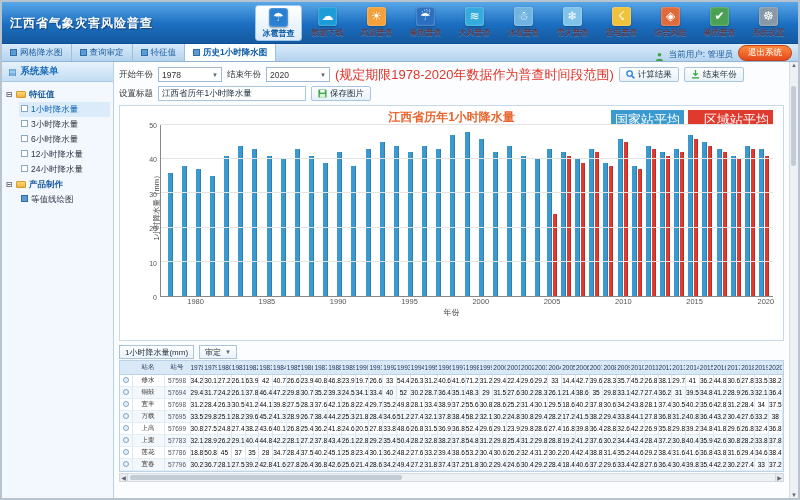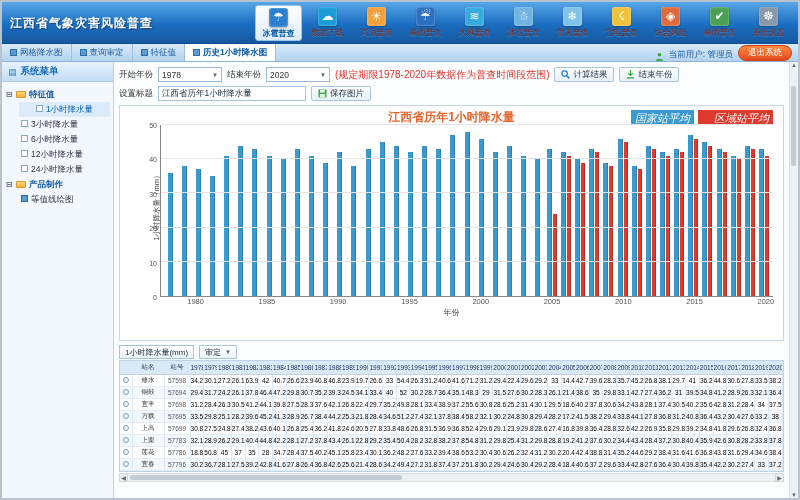--- a/index.html
+++ b/index.html
@@ -37,41 +37,41 @@
   .sidebar{width:112px;flex:0 0 112px;background:#f2f8fd;border-right:1px solid #b9d2e8;display:flex;flex-direction:column;}
   .sidebar-title{height:20px;flex:0 0 20px;display:flex;align-items:center;gap:4px;padding-left:6px;
     background:linear-gradient(#e7f2fc,#c3ddf3);border-bottom:1px solid #aecbe6;color:#1a6cb8;font-weight:bold;font-size:9.5px;}
   .menu-icon{color:#2f7fc4;font-size:9px;}
   .tree{padding:5px 3px;font-size:8.5px;color:#334;line-height:15px;}
   .tree-folder-row{display:flex;align-items:center;gap:3px;cursor:pointer;color:#1a5a9e;font-weight:bold;}
   .expander{color:#667;font-size:8px;width:8px;text-align:center;}
   .folder-icon{width:10px;height:7px;background:linear-gradient(#fdd87a,#f3b13c);border:1px solid #d29a2c;border-radius:1px;display:inline-block;}
   .tree-children{margin-left:14px;}
   .tree-item{display:flex;align-items:flex-start;gap:3px;cursor:pointer;padding:0 2px;}
-  .tree-item.selected{background:#dcebf9;color:#0b62b6;justify-content:center;}
+  .tree-item.selected{background:#dcebf9;color:#0b62b6;}
   .cb{width:7px;height:7px;border:1px solid #8aa8c0;background:#fff;display:inline-block;margin-top:3px;flex:0 0 7px;}
   .leaf-icon{width:7px;height:7px;background:#5b9bd5;border:1px solid #2f6da8;display:inline-block;margin-top:3px;flex:0 0 7px;}
 
   .main{flex:1;min-width:0;display:flex;flex-direction:column;padding:3px 5px 0;background:#fbfdff;}
   .ctl-row{height:19px;flex:0 0 19px;display:flex;align-items:center;gap:5px;font-size:8.5px;color:#333;}
   .lbl{white-space:nowrap;}
   .select{width:64px;height:15px;border:1px solid #9fb8cf;background:#fff;display:flex;align-items:center;
     justify-content:space-between;padding:0 3px;cursor:pointer;}
   .select .arr{font-size:6px;color:#567;}
-  .note{color:#e0342a;font-size:10px;white-space:nowrap;}
+  .note{color:#e0342a;font-size:13px;white-space:nowrap;}
   .tool-btn{display:flex;align-items:center;gap:3px;height:15px;padding:0 6px;font-size:8.5px;color:#234;
     background:linear-gradient(#fdfefe,#e8f1f9);border:1px solid #a9c4dd;border-radius:2px;cursor:pointer;font-family:inherit;}
   .title-input{width:148px;height:15px;border:1px solid #a9c4dd;font-size:8.5px;padding:0 3px;font-family:inherit;color:#234;}
 
   
   .chart-box{position:relative;flex:0 0 236px;height:236px;margin-top:2px;background:#fff;
     border:1px solid #c8d8e8;padding:3px 6px 2px;}
   .chart-title{text-align:center;color:#e8642c;font-weight:bold;font-size:12px;height:16px;}
   .legend{position:absolute;top:4px;right:10px;display:flex;gap:4px;}
-  .legend .chip{color:#fff;font-size:11px;padding:1px 4px;font-style:italic;}
+  .legend .chip{color:#fff;font-size:13px;padding:1px 4px;}
   .ylabel{position:absolute;left:-8px;top:95px;transform:rotate(-90deg);font-size:7.5px;color:#444;width:90px;text-align:center;}
   .plot-wrap{display:flex;margin-left:14px;margin-right:4px;height:172px;}
   .yaxis{width:20px;flex:0 0 20px;position:relative;font-size:7px;color:#555;}
   .yaxis .ytick{position:absolute;right:3px;transform:translateY(4px);}
   .plot{flex:1;position:relative;border-left:1px solid #888;border-bottom:1px solid #888;background:#fff;}
   .gridline{position:absolute;left:0;right:0;height:1px;background:#e4e4e4;}
   .bars{position:absolute;left:0;right:0;top:0;bottom:0;display:flex;align-items:flex-end;padding:0 2px;}
   .bar-group{flex:1 1 0;display:flex;align-items:flex-end;justify-content:center;gap:1px;height:100%;}
   .bar{width:5px;}
   .bar.national{background:#3a9ad0;box-shadow:inset -1px 0 rgba(0,0,0,.18);}

